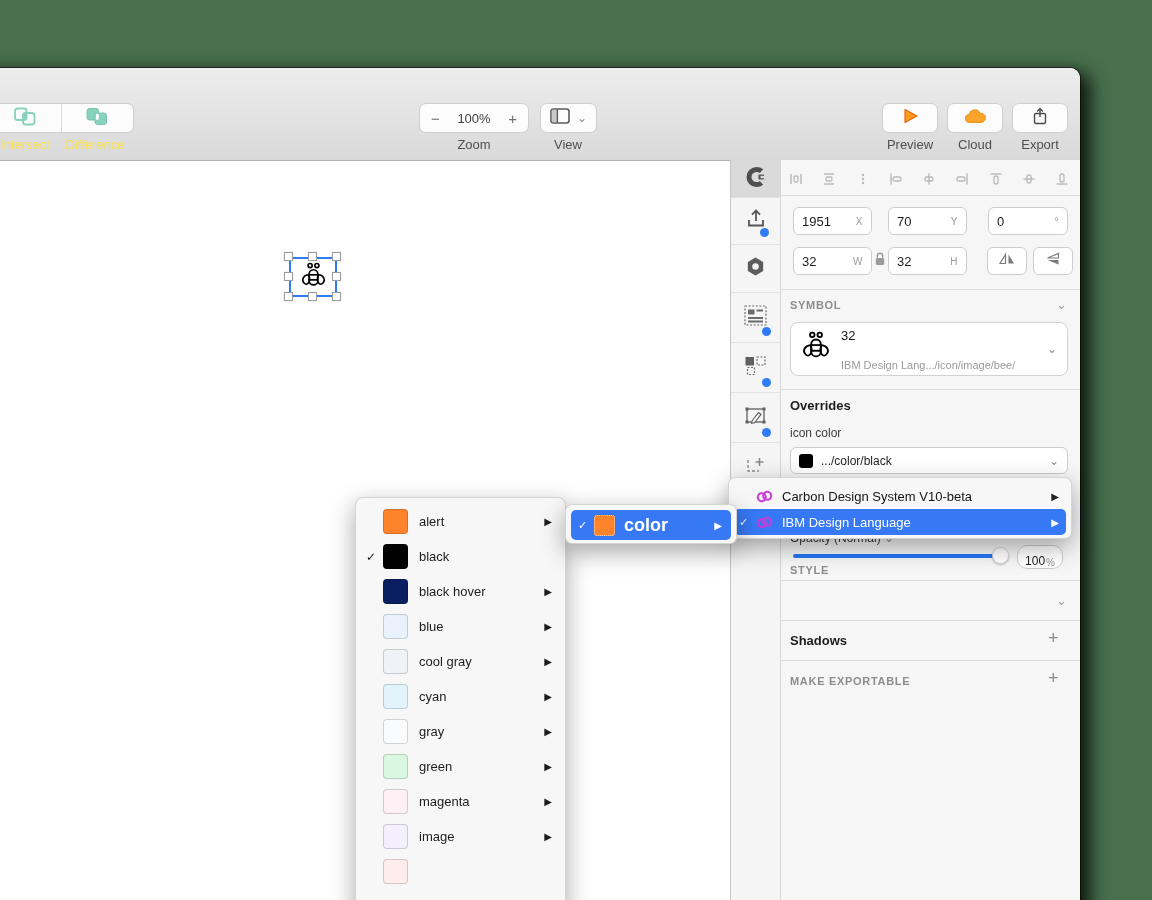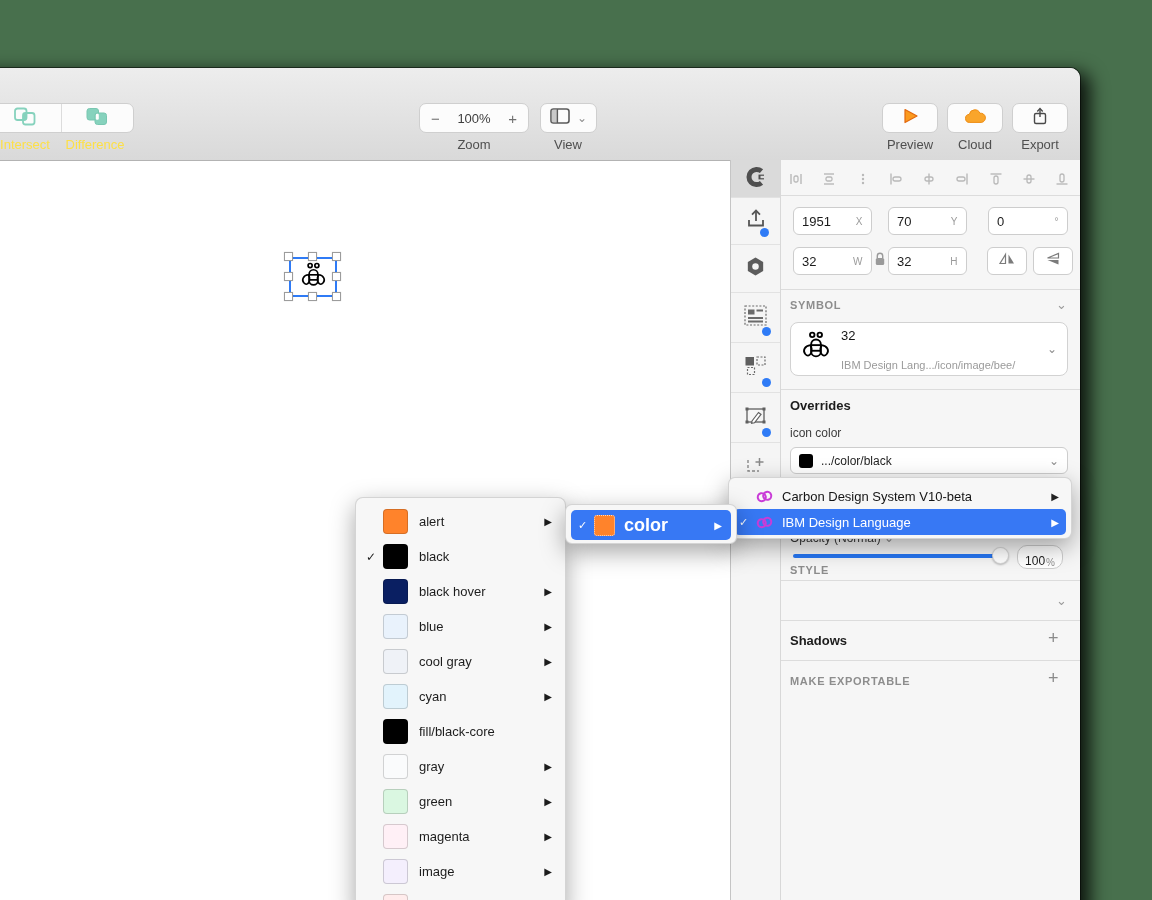--- a/index.html
+++ b/index.html
@@ -440,26 +440,20 @@
         <span class="arr">▶</span>
       </div>
 
       <div class="crow">
         <span class="chk"></span>
         <span class="swatch" style="background: rgb(226, 243, 252);"></span>
         <span class="lbl">cyan</span>
         <span class="arr">▶</span>
       </div>
 
-      <div class="crow">
-        <span class="chk"></span>
-        <span class="swatch" style="background: rgb(0, 0, 0);"></span>
-        <span class="lbl">fill/black-core</span>
-        <span class="arr"></span>
-      </div>
 
       <div class="crow">
         <span class="chk"></span>
         <span class="swatch" style="background: rgb(250, 251, 252);"></span>
         <span class="lbl">gray</span>
         <span class="arr">▶</span>
       </div>
 
       <div class="crow">
         <span class="chk"></span>

